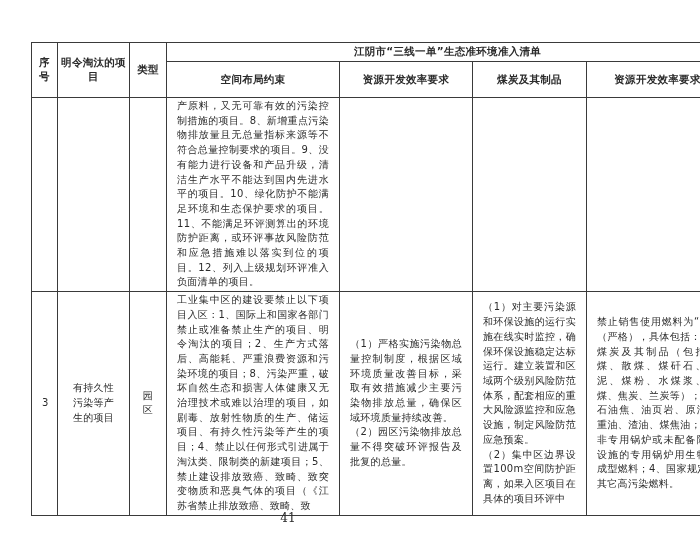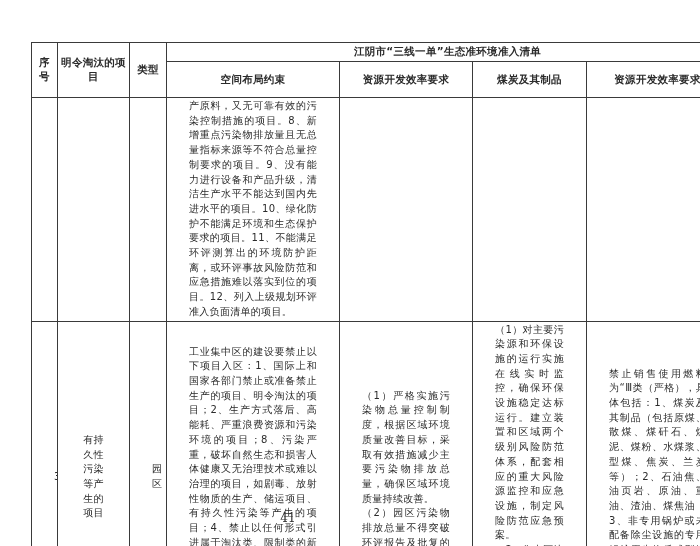--- a/index.html
+++ b/index.html
@@ -18,21 +18,21 @@
     top: 42px;
     border-collapse: collapse;
     table-layout: fixed;
     width: 697px;
   }
   table.access-table th,
   table.access-table td {
     border: 1px solid #3a3a3a;
     font-size: 10px;
     vertical-align: middle;
-    padding: 1px 22px;
+    padding: 1px 10px;
     letter-spacing: 0.3px;
     overflow: hidden;
   }
   table.access-table th {
     font-weight: bold;
     font-size: 10.5px;
     text-align: center;
     padding: 1px 2px;
   }
   tr.title-row th { height: 16px; }

